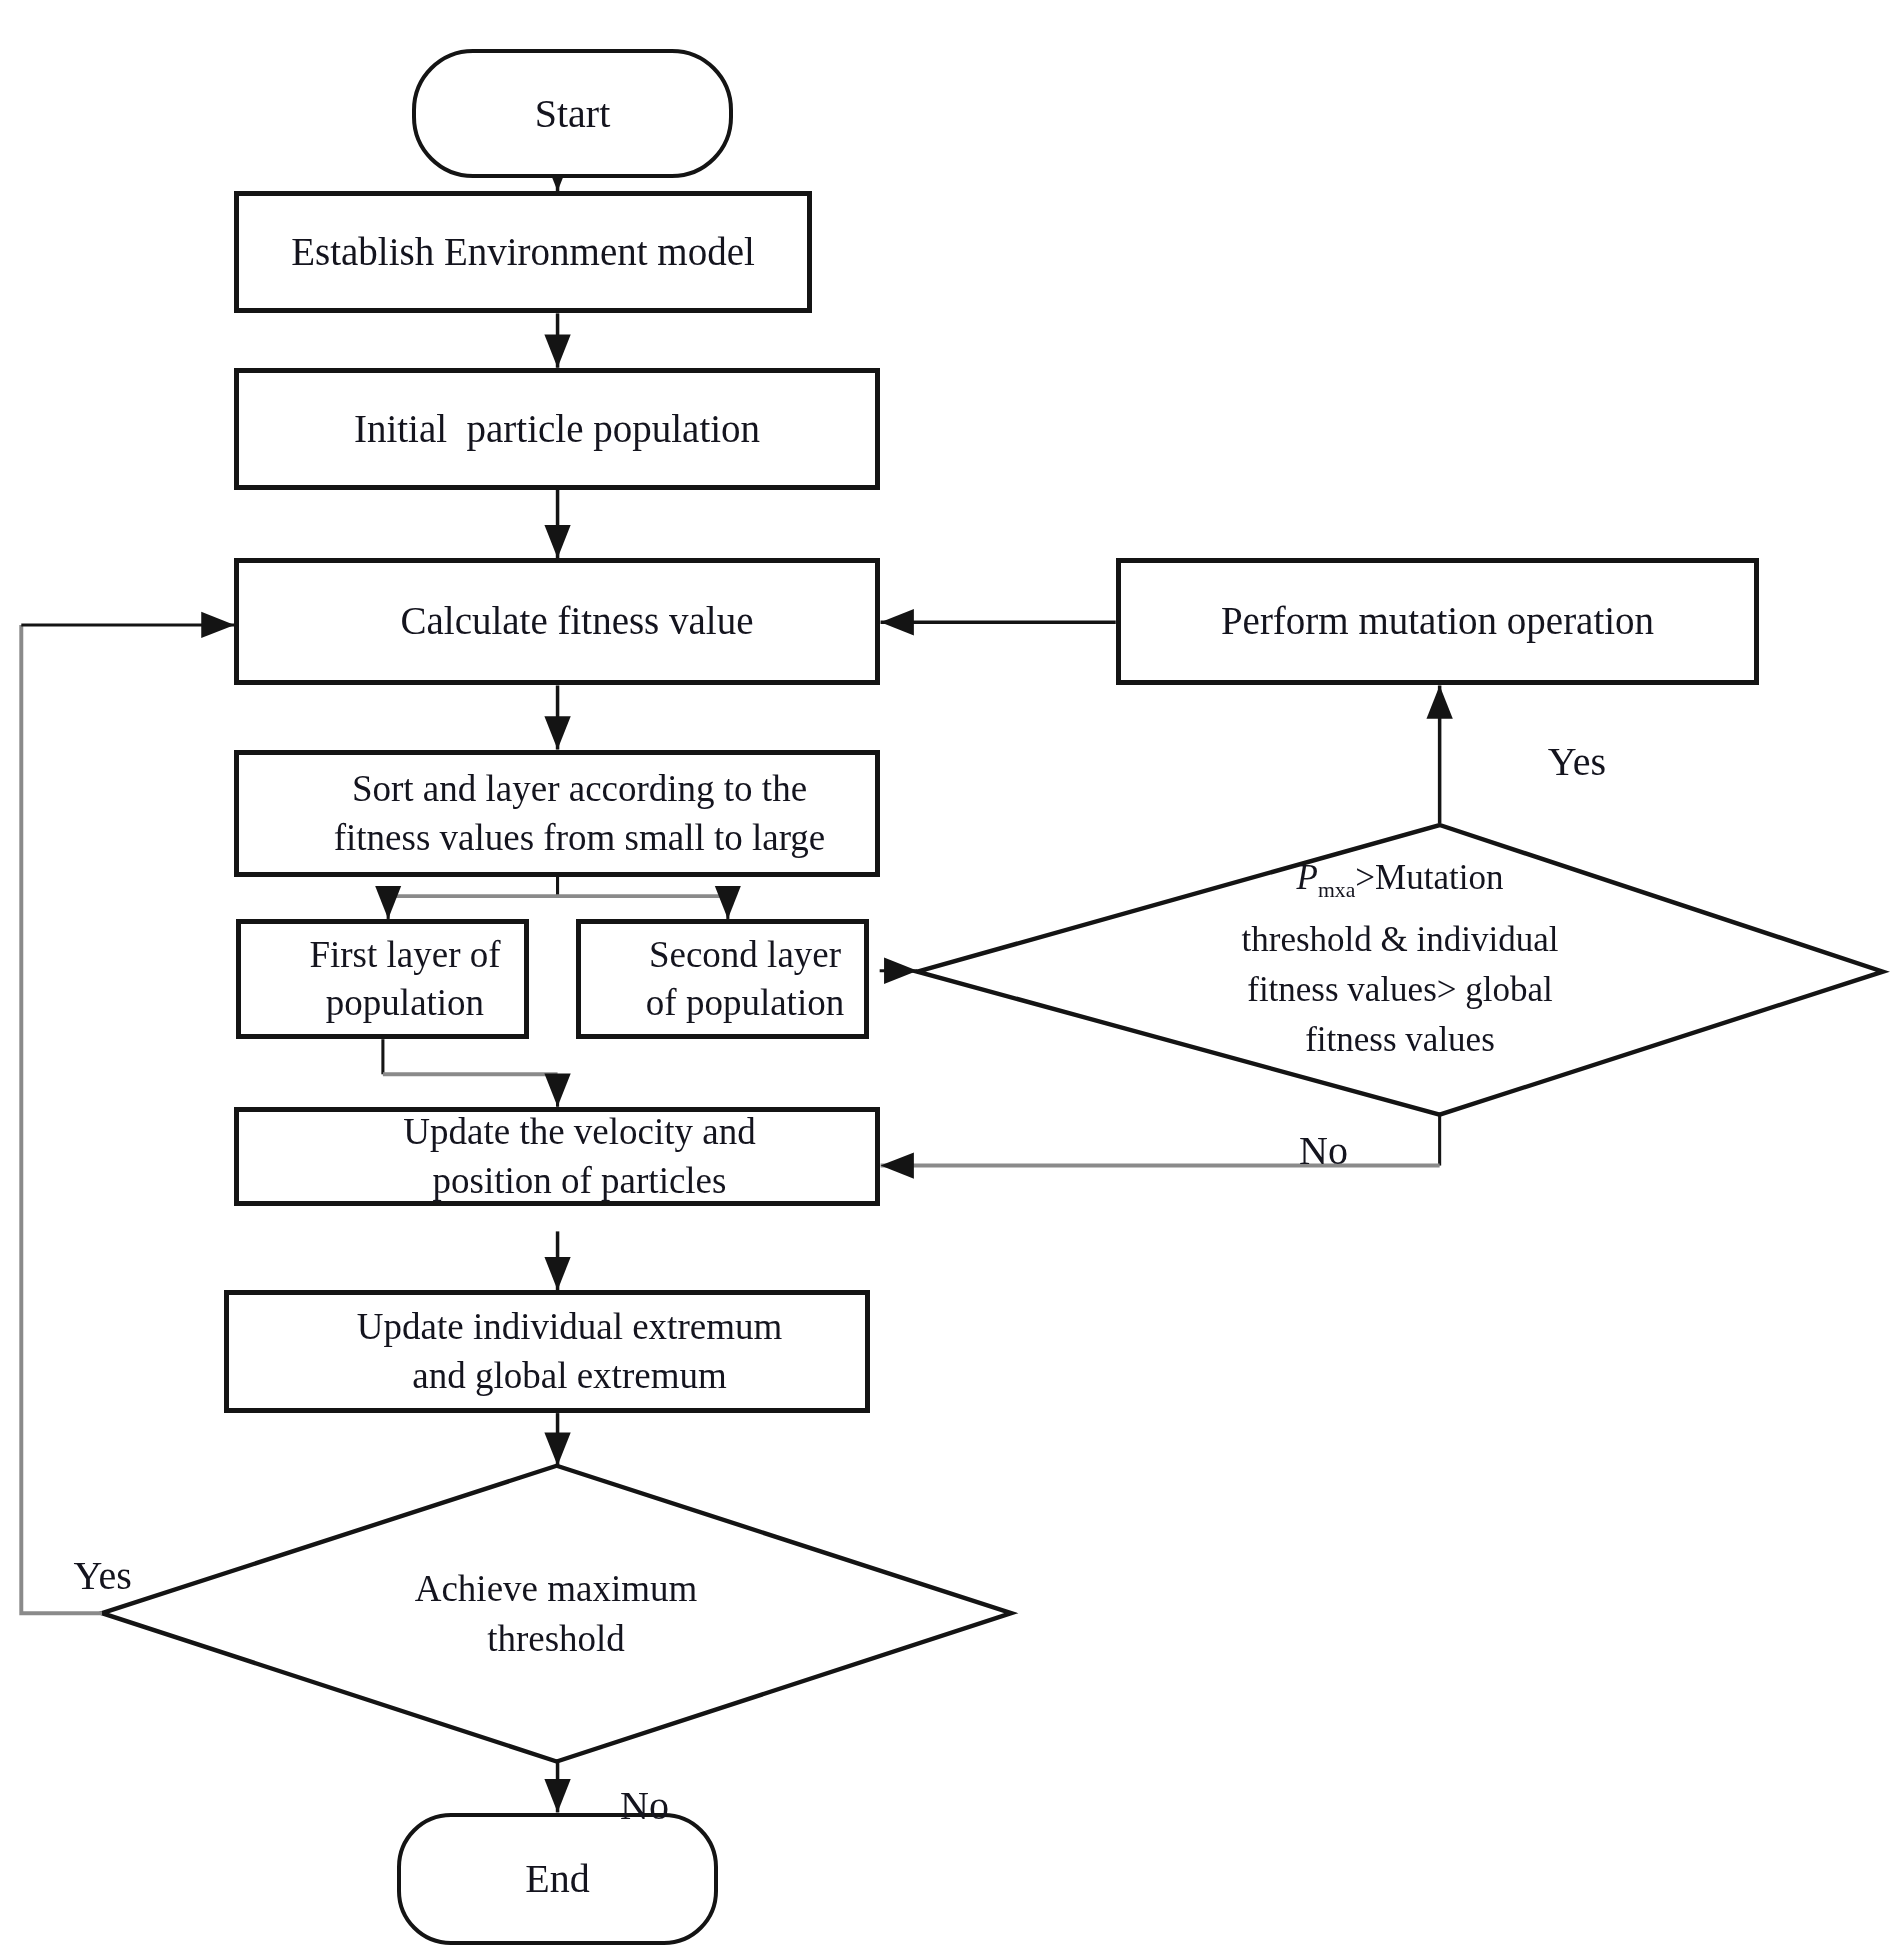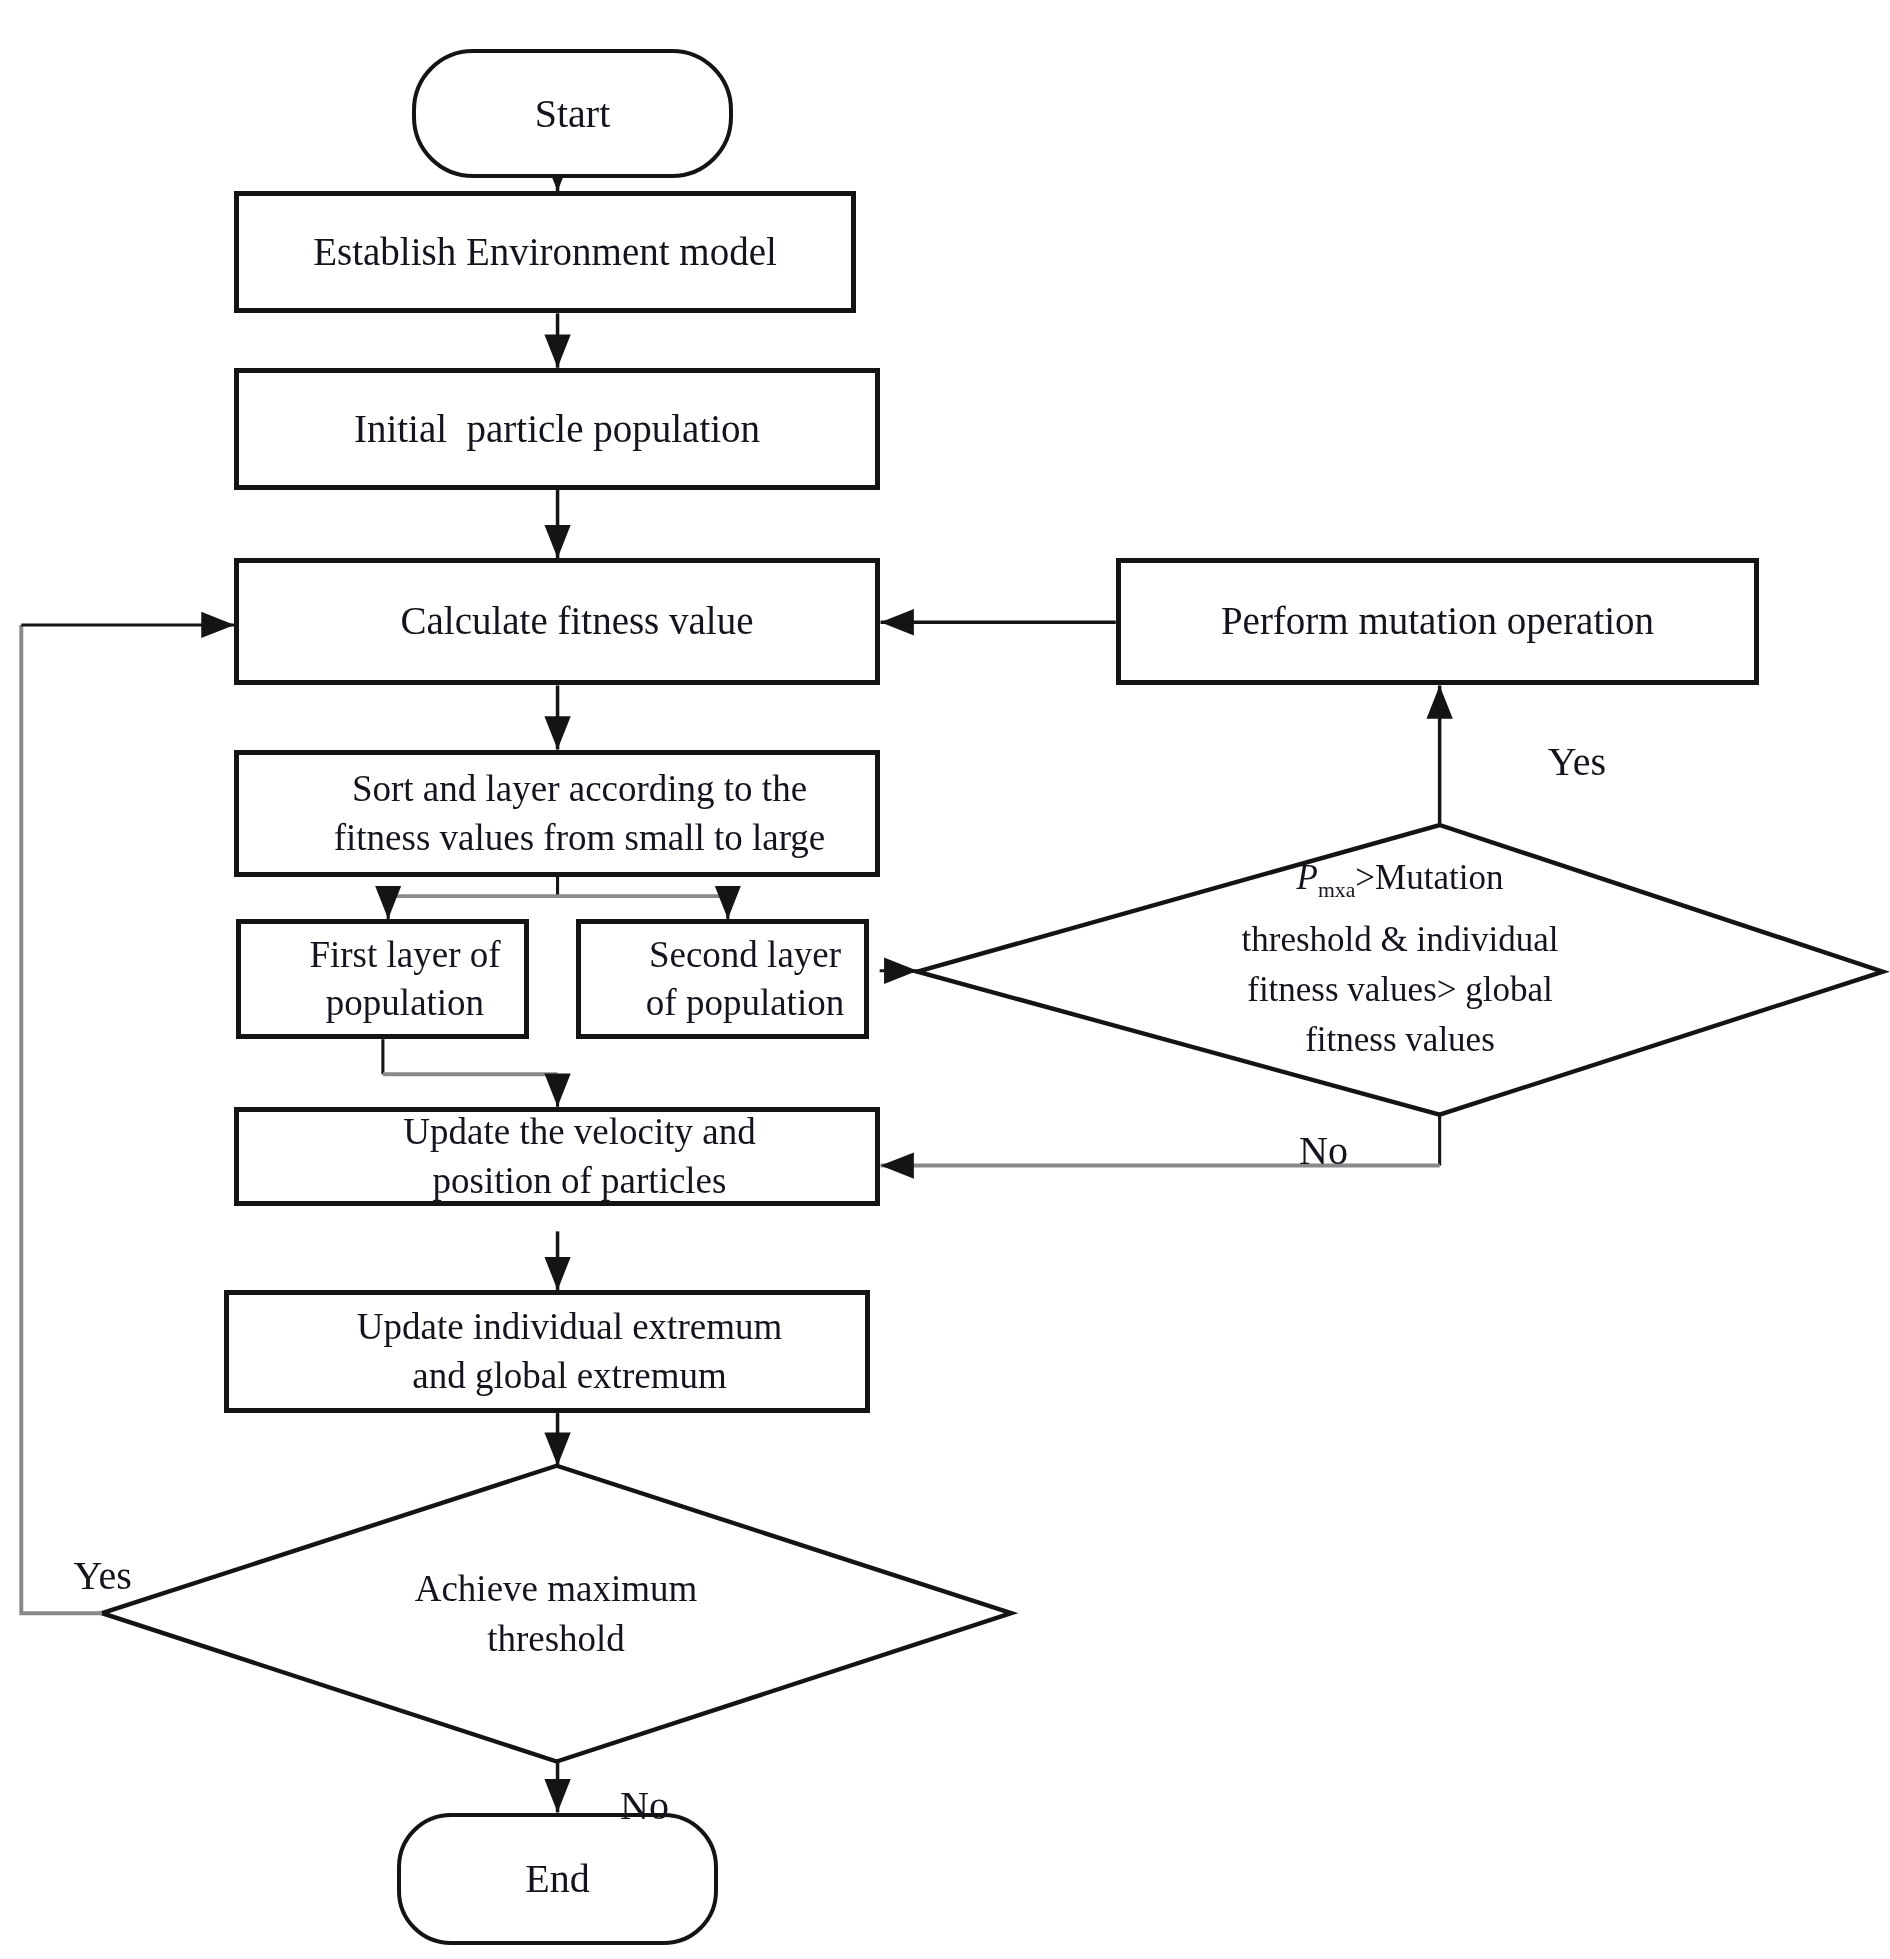--- a/index.html
+++ b/index.html
@@ -88,21 +88,21 @@
     <path d="M116,1838 L24,1838 L24,712" stroke="#8a8a8a" stroke-width="4.5" fill="none"></path>
     <path d="M24,712 L267,712" stroke="#141414" stroke-width="3.5" fill="none" marker-end="url(#arr)"></path>
 
     <path d="M635,2007 L635,2065" stroke="#141414" stroke-width="4" fill="none" marker-end="url(#arr)"></path>
   </svg>
 
   <div class="node term fs-lg" style="left:412px;top:13px;width:321px;height:129px;margin-top:36px;">
     <span class="lbl">Start</span>
   </div>
 
-  <div class="node proc fs-md" style="left:234px;top:191px;width:622px;height:122px;">
+  <div class="node proc fs-md" style="left:234px;top:191px;width:578px;height:122px;">
     <span class="lbl">Establish Environment model</span>
   </div>
 
   <div class="node proc fs-md" style="left:234px;top:368px;width:646px;height:122px;">
     <span class="lbl">Initial  particle population</span>
   </div>
 
   <div class="node proc fs-md" style="left:234px;top:558px;width:646px;height:127px;padding-left:40px;">
     <span class="lbl">Calculate fitness value</span>
   </div>

